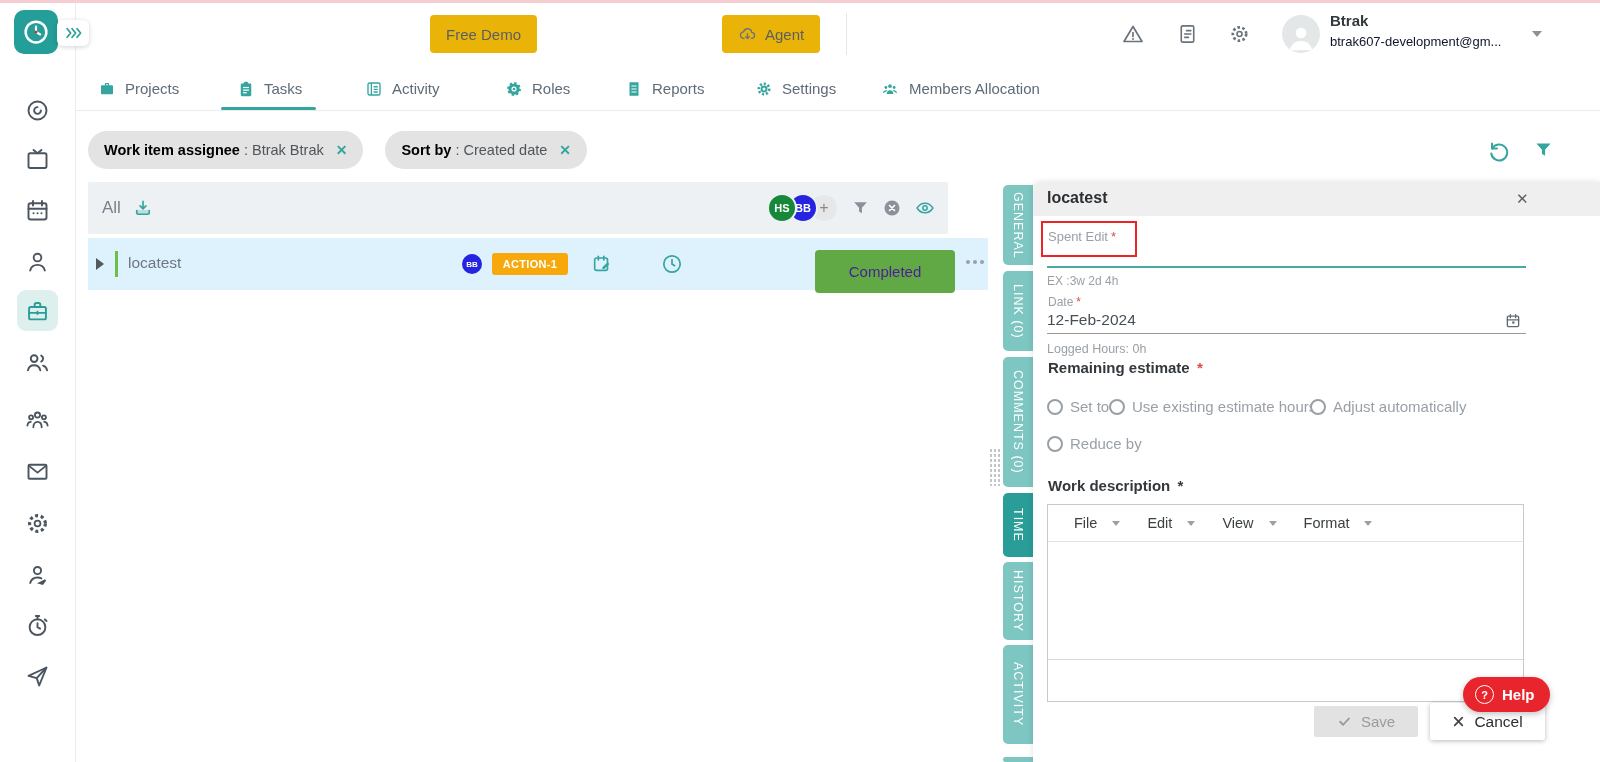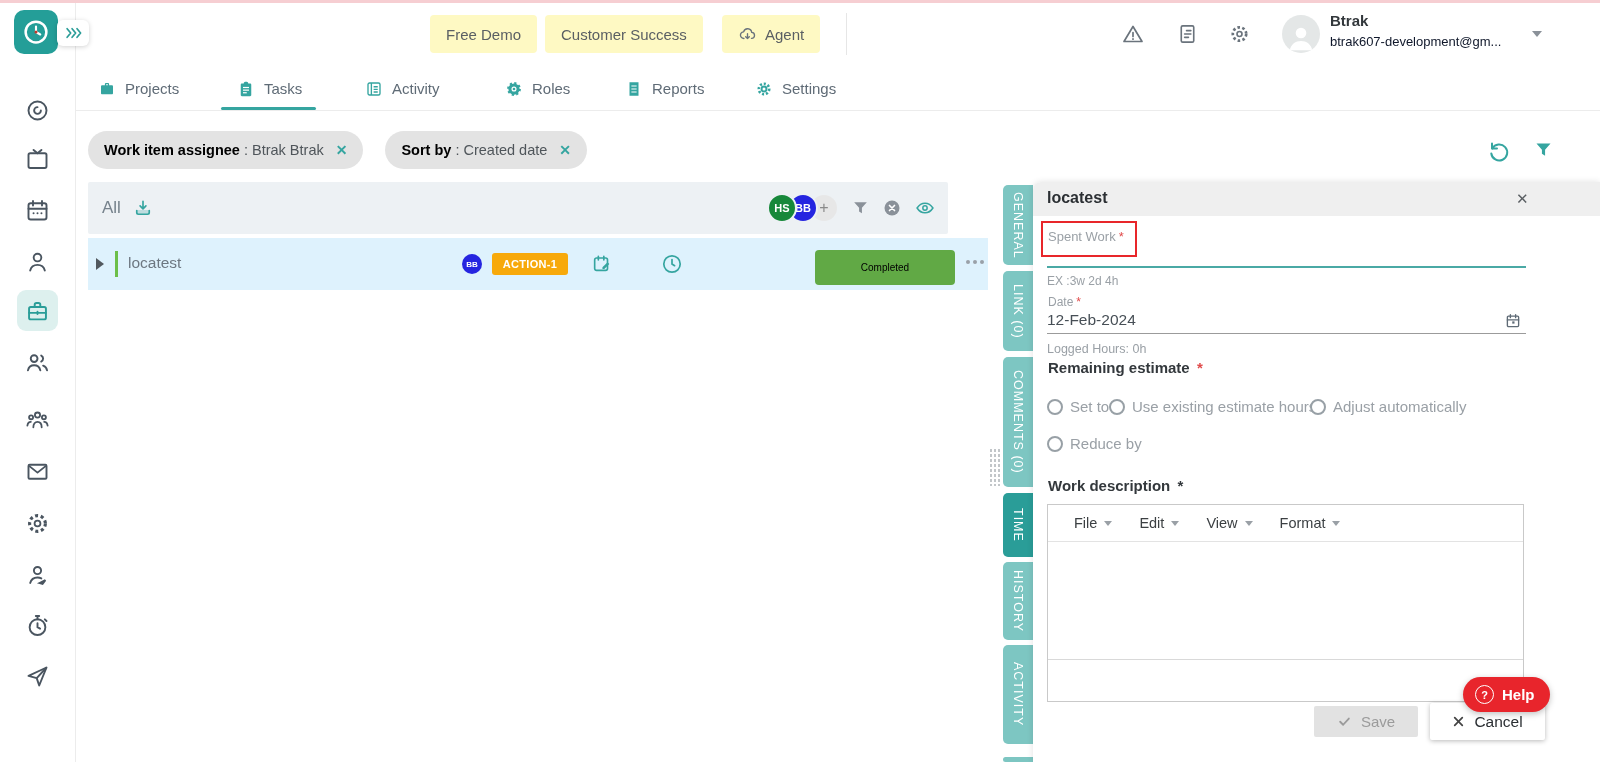--- a/index.html
+++ b/index.html
@@ -10,21 +10,21 @@
 
   
   .top-strip{left:0;top:0;width:1600px;height:3px;background:#f6ced2;}
 
   
   .vline{left:75px;top:3px;width:1px;height:759px;background:#ececec;}
 
   
   .logo{left:14px;top:10px;width:44px;height:44px;border-radius:10px;background:#249e98;display:flex;align-items:center;justify-content:center;}
   .chev-badge{left:57px;top:20px;width:32px;height:26px;background:#fff;border-radius:6px;box-shadow:0 1px 5px rgba(0,0,0,.18);display:flex;align-items:center;justify-content:center;color:#2a9d98;}
-  .hbtn{top:15px;height:38px;background:#fef9c3;border-radius:4px;display:inline-flex;align-items:center;gap:8px;padding:0 16px;font-size:15px;color:#5a5f63;cursor:pointer;white-space:nowrap;}
+  .hbtn{top:15px;height:38px;background:#eab308;border-radius:4px;display:inline-flex;align-items:center;gap:8px;padding:0 16px;font-size:15px;color:#5a5f63;cursor:pointer;white-space:nowrap;}
   .hdr-div{left:846px;top:13px;width:1px;height:42px;background:#e6e6e6;}
   .hicon{top:22px;color:#6a737c;cursor:pointer;}
   .avatar-big{left:1282px;top:15px;width:38px;height:38px;border-radius:50%;background:#e4e7e7;overflow:hidden;display:flex;align-items:flex-end;justify-content:center;}
   .uname{left:1330px;top:12px;font-size:15px;font-weight:bold;color:#33383c;}
   .uemail{left:1330px;top:34px;font-size:13px;color:#0f172a;max-width:200px;white-space:nowrap;overflow:hidden;text-overflow:ellipsis;}
   .caret{width:0;height:0;border-left:5px solid transparent;border-right:5px solid transparent;border-top:6px solid #8a9199;}
   .hdr-caret{left:1532px;top:31px;}
 
   
   .nav{left:76px;top:68px;width:1524px;height:42px;border-bottom:1px solid #ececec;}
@@ -57,21 +57,21 @@
   .eye-ic{color:#35a5a0;margin-left:12px;cursor:pointer;}
 
   .task-row{left:88px;top:238px;width:900px;height:52px;background:#def2fd;}
   .row-caret{position:absolute;left:8px;top:20px;width:0;height:0;border-top:6px solid transparent;border-bottom:6px solid transparent;border-left:8px solid #51585e;cursor:pointer;}
   .row-bar{position:absolute;left:27px;top:13px;width:3px;height:26px;background:#6cbf4a;}
   .row-title{position:absolute;left:40px;top:16px;font-size:15.5px;color:#6d7781;}
   .av-mini{position:absolute;left:374px;top:16px;width:20px;height:20px;border-radius:50%;background:#2525e0;color:#fff;font-size:8px;font-weight:bold;display:flex;align-items:center;justify-content:center;}
   .key-badge{position:absolute;left:404px;top:15px;width:76px;height:22px;background:#f7a90b;border-radius:3px;color:#fff;font-size:11px;font-weight:bold;letter-spacing:.3px;display:flex;align-items:center;justify-content:center;cursor:pointer;}
   .cal-ic{position:absolute;left:503px;top:15px;color:#35a5a0;cursor:pointer;}
   .clk-ic{position:absolute;left:572px;top:14px;color:#35a5a0;cursor:pointer;}
-  .status-badge{position:absolute;left:727px;top:12px;width:140px;height:35px;background:#61a945;border-radius:4px;color:#000000;font-size:10px;display:flex;align-items:center;justify-content:center;cursor:pointer;}
+  .status-badge{position:absolute;left:727px;top:12px;width:140px;height:43px;background:#61a945;border-radius:4px;color:#4c1d95;font-size:15px;display:flex;align-items:center;justify-content:center;cursor:pointer;}
   .dots{position:absolute;left:878px;top:22px;display:flex;gap:3px;cursor:pointer;}
   .dots i{width:4px;height:4px;border-radius:50%;background:#9aa1a8;}
 
   
   .drag-dots{left:989px;top:448px;width:12px;height:38px;background-image:radial-gradient(#c2c6c9 1.2px,transparent 1.3px);background-size:4px 5px;cursor:col-resize;}
 
   
   .rail-tab{position:absolute;left:1003px;width:30px;background:#7dc6c2;color:#fff;border-radius:5px 0 0 5px;writing-mode:vertical-lr;display:flex;align-items:center;justify-content:center;font-size:12.5px;letter-spacing:1px;cursor:pointer;white-space:nowrap;}
   .rail-tab.active{background:#2a9d98;}
 
@@ -87,21 +87,21 @@
   .hint{position:absolute;left:14px;top:92px;font-size:12px;color:#9aa0a6;}
   .date-val{position:absolute;left:14px;top:129px;font-size:15.5px;color:#474f56;cursor:text;}
   .date-cal{position:absolute;left:471px;top:130px;color:#5f6b76;cursor:pointer;}
   .date-line{position:absolute;left:14px;top:151px;width:479px;border-bottom:1px solid #9b9b9b;}
   .logged{position:absolute;left:14px;top:160px;font-size:12.5px;color:#9aa0a6;}
   .sec-title{position:absolute;font-size:15px;font-weight:bold;color:#33383c;}
   .radio-opt{position:absolute;display:inline-flex;align-items:center;gap:7px;font-size:15px;color:#9aa0a6;cursor:pointer;white-space:nowrap;}
   .radio{width:16px;height:16px;border-radius:50%;border:2px solid #98a0a6;box-sizing:border-box;background:#fff;}
   .editor{position:absolute;left:14px;top:322px;width:477px;height:198px;border:1px solid #c9c9c9;background:#fff;box-sizing:border-box;}
   .ed-toolbar{display:flex;align-items:center;gap:27px;height:36px;padding-left:26px;border-bottom:1px solid #e3e3e3;}
-  .ed-menu{display:inline-flex;align-items:center;gap:7px;font-size:14.5px;color:#3c4043;cursor:pointer;}
+  .ed-menu{display:inline-flex;align-items:center;gap:15px;font-size:14.5px;color:#3c4043;cursor:pointer;}
   .ed-menu .mcaret{width:0;height:0;border-left:4px solid transparent;border-right:4px solid transparent;border-top:5px solid #9aa0a6;}
   .ed-body{height:117px;cursor:text;}
   .ed-foot{height:21px;border-top:1px solid #d9d9d9;}
   .save-btn{position:absolute;left:281px;top:524px;width:104px;height:31px;background:#e2e2e2;border-radius:2px;color:#9b9b9b;font-size:15px;display:flex;align-items:center;justify-content:center;gap:9px;cursor:not-allowed;}
   .cancel-btn{position:absolute;left:397px;top:521px;width:115px;height:37px;background:#fff;border-radius:2px;box-shadow:0 1px 5px rgba(0,0,0,.28);color:#2b2f33;font-size:15.5px;display:flex;align-items:center;justify-content:center;gap:9px;cursor:pointer;}
 
   
   .help-btn{left:1463px;top:677px;height:35px;border-radius:18px;background:#e8252c;color:#fff;display:inline-flex;align-items:center;gap:8px;padding:0 15px 0 12px;font-size:15px;font-weight:bold;box-shadow:0 2px 6px rgba(0,0,0,.25);cursor:pointer;}
   .help-q{width:17px;height:17px;border:1.5px solid #fff;border-radius:50%;font-size:11px;font-weight:bold;display:flex;align-items:center;justify-content:center;}
 </style>
@@ -126,23 +126,20 @@
     <span>
       <svg width="17" height="14" viewBox="0 0 24 18" fill="none" stroke="currentColor" stroke-width="2.4" stroke-linecap="round" stroke-linejoin="round">
           <path d="M3 3l5 6-5 6M10 3l5 6-5 6M17 3l5 6-5 6"></path>
         </svg>
     </span>
   </div>
 
   <div class="abs hbtn" style="left:430px;">
     <span>Free Demo</span>
   </div>
-  <div class="abs hbtn" style="left:545px;">
-    <span>Customer Success</span>
-  </div>
   <div class="abs hbtn" style="left:722px;">
     <span style="color:#6a737c;">
       <svg width="19" height="19" viewBox="0 0 24 24" fill="none" stroke="currentColor" stroke-width="1.7" stroke-linecap="round" stroke-linejoin="round">
           <path d="M7.5 17a4.2 4.2 0 0 1-.4-8.4 5.2 5.2 0 0 1 10.2.8A3.6 3.6 0 0 1 17 16.8"></path>
           <path d="M12 11v6M9.7 14.8L12 17l2.3-2.2"></path>
         </svg>
     </span>
     <span>Agent</span>
   </div>
   <div class="abs hdr-div"></div>
@@ -228,20 +225,32 @@
     </div>
     <div class="nav-tab" style="left:679px;">
       <span class="nicon">
           <svg width="18" height="18" viewBox="0 0 24 24">
             <circle cx="12" cy="12" r="7" fill="none" stroke="currentColor" stroke-width="3.4" stroke-dasharray="2.8 2.5"></circle>
             <circle cx="12" cy="12" r="4.6" fill="currentColor"></circle>
             <circle cx="12" cy="12" r="2" fill="#fff"></circle>
           </svg>
         </span>
       <span>Settings</span>
+    </div>
+    <div class="nav-tab" style="left:804px;">
+      <span class="nicon">
+          <svg width="20" height="18" viewBox="0 0 24 24" fill="currentColor">
+            <circle cx="6.5" cy="10" r="1.9"></circle>
+            <circle cx="17.5" cy="10" r="1.9"></circle>
+            <circle cx="12" cy="8.2" r="2.4"></circle>
+            <path d="M2.5 17.5c.4-2.4 2-3.8 4-3.8.8 0 1.6.2 2.2.7zM21.5 17.5c-.4-2.4-2-3.8-4-3.8-.8 0-1.6.2-2.2.7z"></path>
+            <path d="M7.6 18.5c0-2.9 1.9-4.8 4.4-4.8s4.4 1.9 4.4 4.8z"></path>
+          </svg>
+        </span>
+      <span>Members Allocation</span>
     </div>
   </div>
 
   <div class="abs chips">
     <div class="chip">
       <b>Work item assignee</b>
       <span>:</span>&nbsp;
       <span>Btrak Btrak</span>
       <span class="chip-x">✕</span>
     </div>
@@ -435,21 +444,21 @@
     </div>
   <div class="rail-tab" style="top:757px;height:5px;"></div>
 
   <div class="abs card">
     <div class="card-head"></div>
     <div class="card-title">locatest</div>
     <div class="card-close">✕</div>
 
     <div class="red-box"></div>
     <div class="flabel" style="left:15px;top:47px;">
-      <span>Spent Work</span><span class="req">*</span>
+      <span>Spent Edit</span><span class="req">*</span>
     </div>
     <div class="spent-line" title=""></div>
     <div class="hint">EX :3w 2d 4h</div>
 
     <div class="flabel" style="left:15px;top:113px;font-size:12px;">
       <span>Date</span><span class="req">*</span>
     </div>
     <div class="date-val">12-Feb-2024</div>
     <div class="date-cal">
       <svg width="18" height="18" viewBox="0 0 24 24" fill="none" stroke="currentColor" stroke-width="1.8" stroke-linecap="round">

